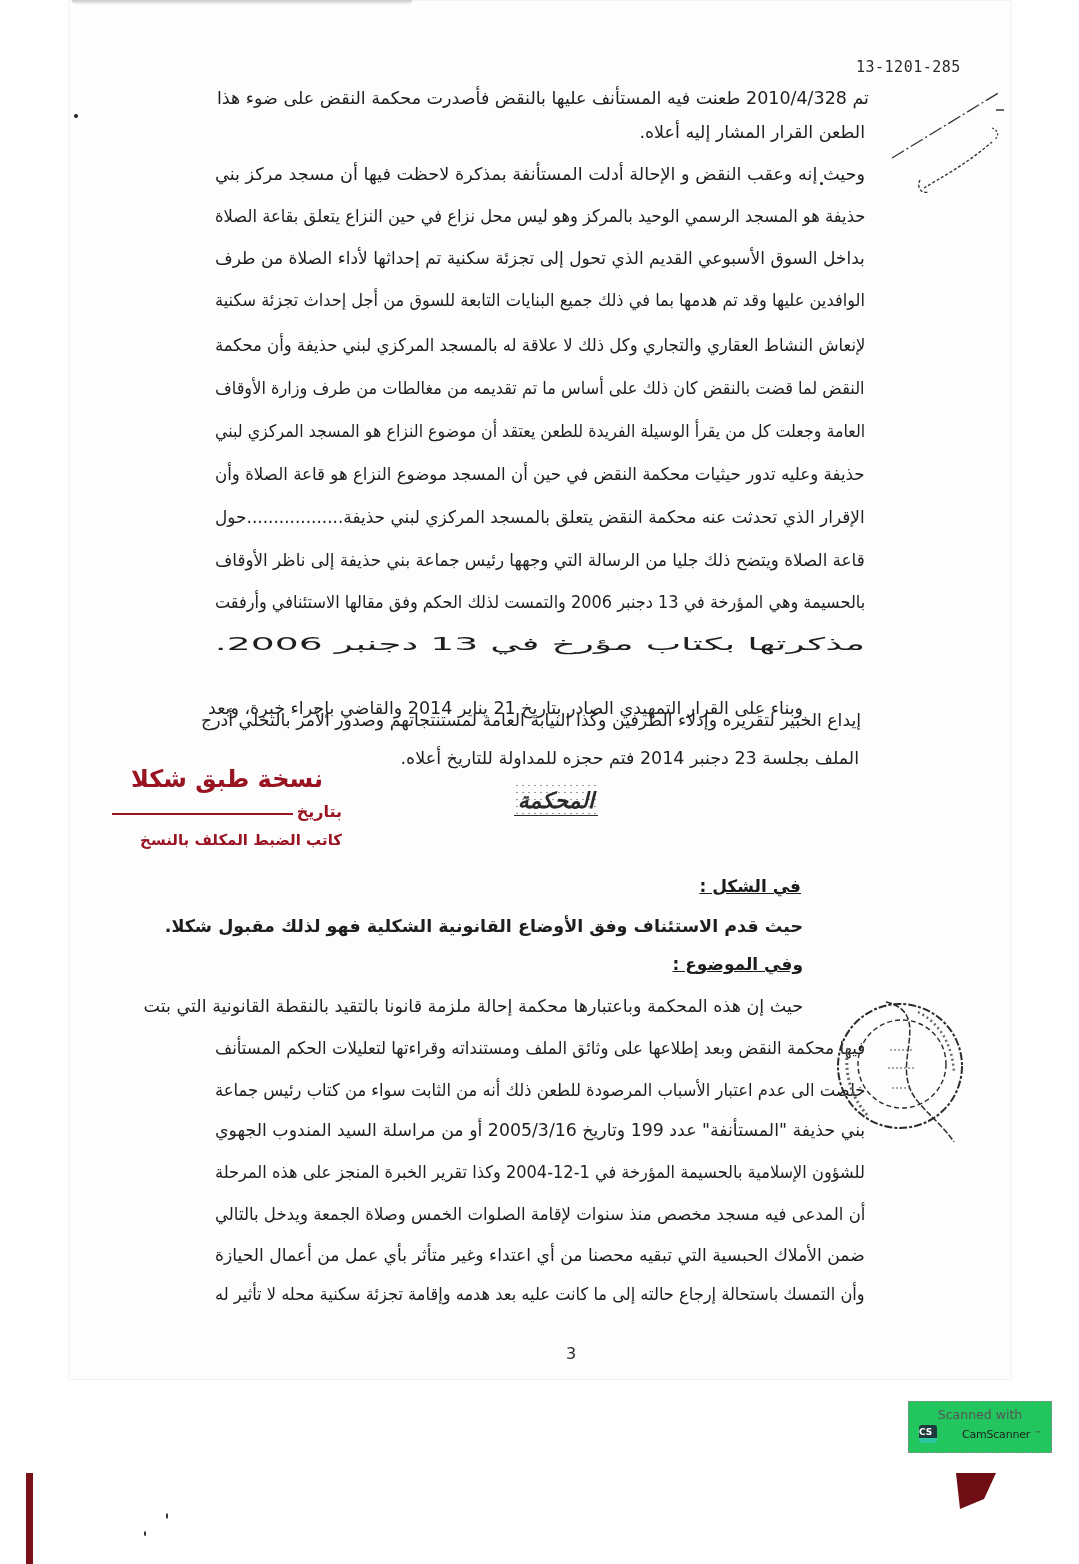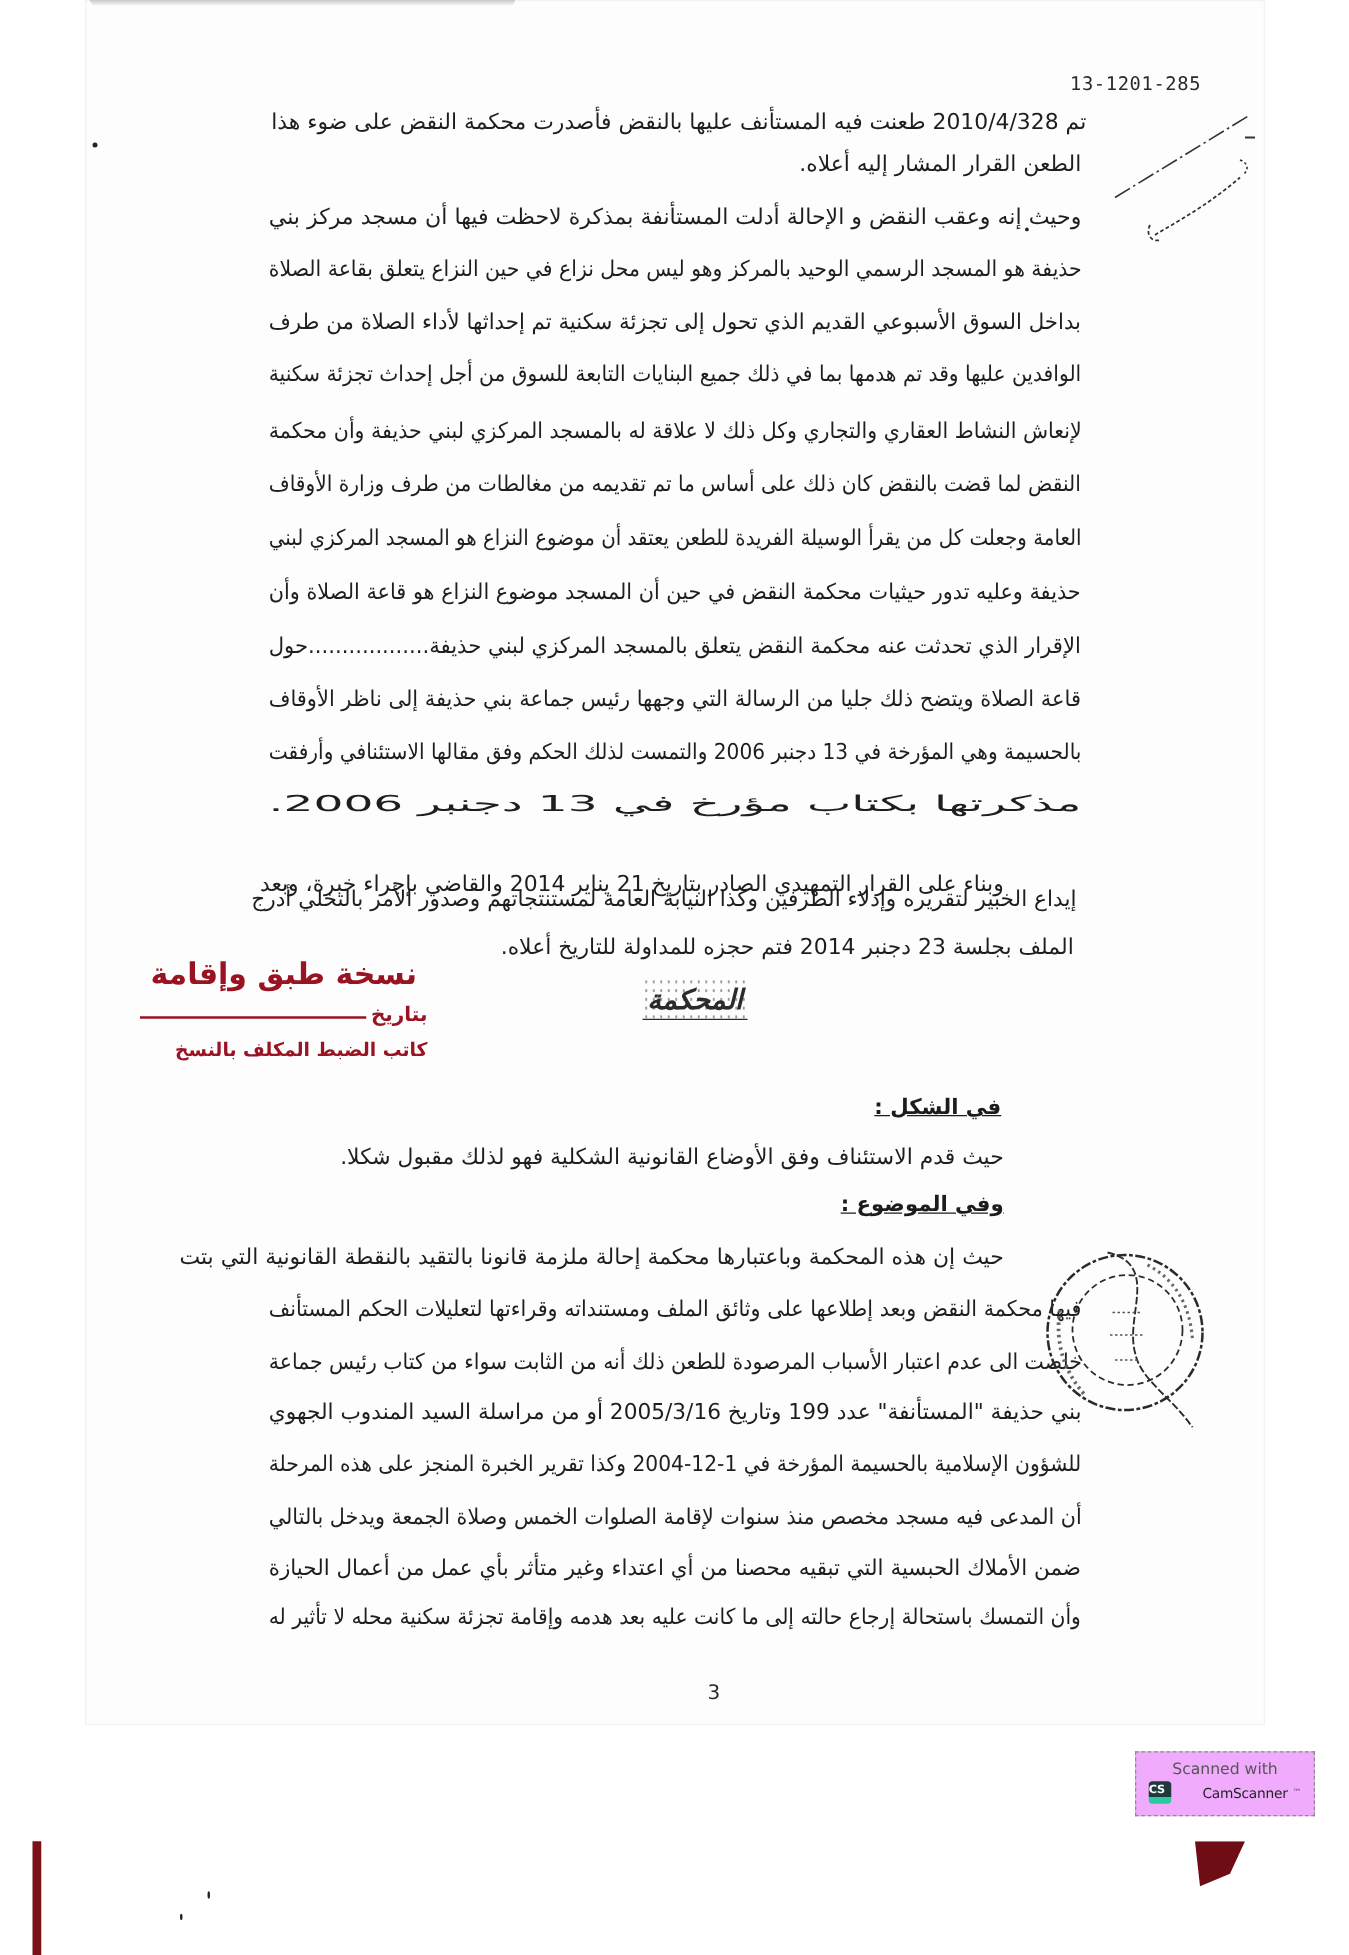--- a/index.html
+++ b/index.html
@@ -147,21 +147,21 @@
       background: #222;
       border-radius: 50%;
     }
     .camscanner {
       position: absolute;
       left: 908px;
       top: 1401px;
       width: 144px;
       height: 52px;
       border: 1px dashed #8c8c8c;
-      background: #f0abfc;
+      background: #22c55e;
       font-family: "DejaVu Sans", sans-serif;
       text-align: center;
       box-sizing: border-box;
     }
     .camscanner .cs-top {
       font-size: 12.5px;
       color: #555;
       margin-top: 6px;
       line-height: 14px;
     }
@@ -250,34 +250,34 @@
   <div class="line" style="top: 548px; transform-origin: right center; transform: scaleX(0.95729);">قاعة الصلاة ويتضح ذلك جليا من الرسالة التي وجهها رئيس جماعة بني حذيفة إلى ناظر الأوقاف</div>
   <div class="line" style="top: 590px; transform-origin: right center; transform: scaleX(0.92068);">بالحسيمة وهي المؤرخة في 13 دجنبر 2006 والتمست لذلك الحكم وفق مقالها الاستئنافي وأرفقت</div>
   <div class="line" style="top: 632px; transform-origin: right center; transform: scaleX(2.15232);">مذكرتها بكتاب مؤرخ في 13 دجنبر 2006.</div>
 </div>
 
 <div class="line" style="right:276px; top:669px;margin-top:27px;">وبناء على القرار التمهيدي الصادر بتاريخ 21 يناير 2014 والقاضي بإجراء خبرة، وبعد</div>
 <div class="line" style="right: 218px; top: 708px; transform-origin: right center; transform: scaleX(0.990991);">إيداع الخبير لتقريره وإدلاء الطرفين وكذا النيابة العامة لمستنتجاتهم وصدور الأمر بالتخلي أدرج</div>
 <div class="line" style="right:220px; top:746px;">الملف بجلسة 23 دجنبر 2014 فتم حجزه للمداولة للتاريخ أعلاه.</div>
 
 <div class="true-copy">
-  <div class="tc-title">نسخة طبق وإقامة</div>
+  <div class="tc-title">نسخة طبق شكلا</div>
   <div class="tc-row">
     <span>بتاريخ</span>
     <span class="tc-rule"></span>
   </div>
   <div class="tc-sub">كاتب الضبط المكلف بالنسخ</div>
 </div>
 
 <div class="court-sign">
   <span class="sig-text">المحكمة</span>
 </div>
 
 <div class="heading" style="right:278px; top:876px;">في الشكل :</div>
-<div class="line" style="right:276px; top:914px;">حيث قدم الاستئناف وفق الأوضاع القانونية الشكلية فهو لذلك مقبول شكلا.</div>
+<div class="line" style="right:276px; top:914px;font-weight:bold;">حيث قدم الاستئناف وفق الأوضاع القانونية الشكلية فهو لذلك مقبول شكلا.</div>
 
 <div class="heading" style="right:276px; top:954px;">وفي الموضوع :</div>
 
 <div class="line" style="right:276px; top:994px;">حيث إن هذه المحكمة وباعتبارها محكمة إحالة ملزمة قانونا بالتقيد بالنقطة القانونية التي بتت</div>
 <div class="justify-block">
   <div class="line" style="top: 1036px; transform-origin: right center; transform: scaleX(0.947522);">فيها محكمة النقض وبعد إطلاعها على وثائق الملف ومستنداته وقراءتها لتعليلات الحكم المستأنف</div>
   <div class="line" style="top: 1078px; transform-origin: right center; transform: scaleX(0.933908);">خلصت الى عدم اعتبار الأسباب المرصودة للطعن ذلك أنه من الثابت سواء من كتاب رئيس جماعة</div>
   <div class="line" style="top: 1118px; transform-origin: right center; transform: scaleX(0.990854);">بني حذيفة "المستأنفة" عدد 199 وتاريخ 2005/3/16 أو من مراسلة السيد المندوب الجهوي</div>
   <div class="line" style="top: 1160px; transform-origin: right center; transform: scaleX(0.925926);">للشؤون الإسلامية بالحسيمة المؤرخة في 1-12-2004 وكذا تقرير الخبرة المنجز على هذه المرحلة</div>
   <div class="line" style="top: 1202px; transform-origin: right center; transform: scaleX(0.946143);">أن المدعى فيه مسجد مخصص منذ سنوات لإقامة الصلوات الخمس وصلاة الجمعة ويدخل بالتالي</div>

